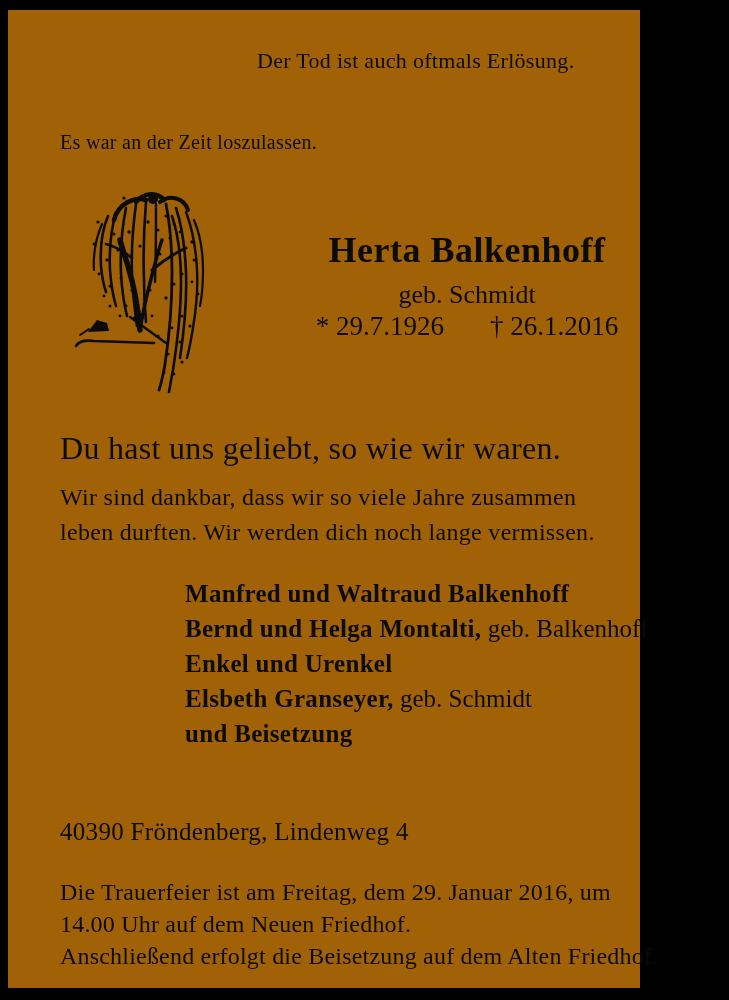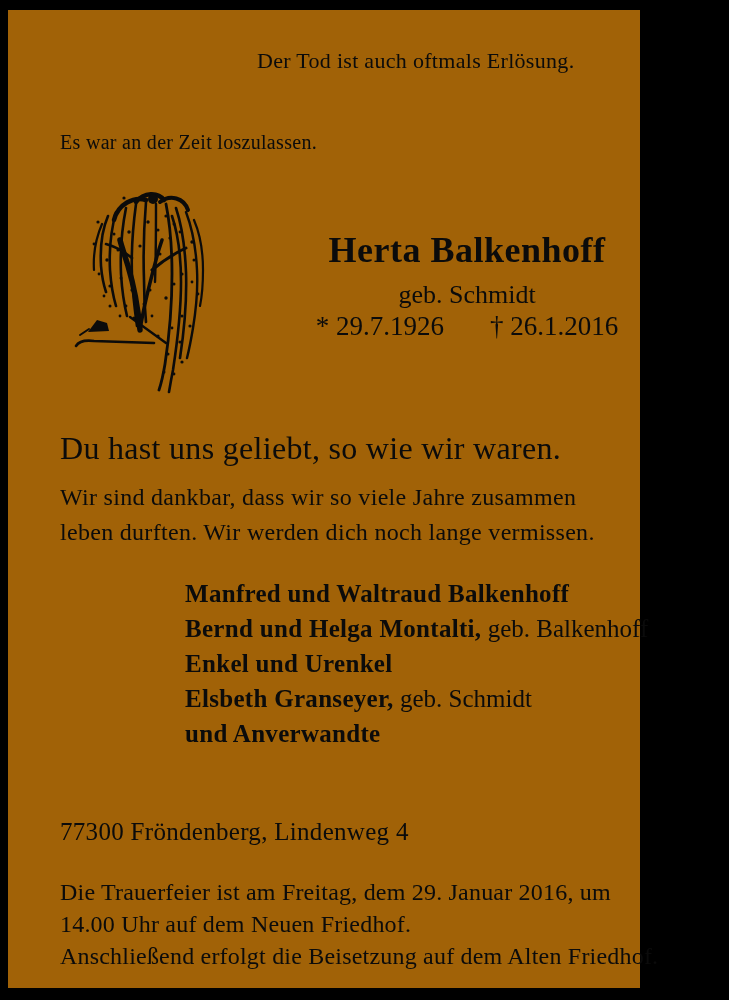--- a/index.html
+++ b/index.html
@@ -155,24 +155,24 @@
     <div class="abs thanks">
       <div>Wir sind dankbar, dass wir so viele Jahre zusammen</div>
       <div>leben durften. Wir werden dich noch lange vermissen.</div>
     </div>
 
     <div class="abs mourners">
       <div class="mourner-row"><span class="b">Manfred und Waltraud Balkenhoff</span><span class="n"></span></div>
       <div class="mourner-row"><span class="b">Bernd und Helga Montalti,</span><span class="n"> geb. Balkenhoff</span></div>
       <div class="mourner-row"><span class="b">Enkel und Urenkel</span><span class="n"></span></div>
       <div class="mourner-row"><span class="b">Elsbeth Granseyer,</span><span class="n"> geb. Schmidt</span></div>
-      <div class="mourner-row"><span class="b">und Anverwandte</span><span class="n"></span></div>
+      <div class="mourner-row"><span class="b">und Beisetzung</span><span class="n"></span></div>
     </div>
 
-    <div class="abs address">77300 Fröndenberg, Lindenweg 4</div>
+    <div class="abs address">40390 Fröndenberg, Lindenweg 4</div>
 
     <div class="abs funeral">
       <div>Die Trauerfeier ist am Freitag, dem 29. Januar 2016, um</div>
       <div>14.00 Uhr auf dem Neuen Friedhof.</div>
       <div>Anschließend erfolgt die Beisetzung auf dem Alten Friedhof.</div>
     </div>
 
   </div>
 </div>
 

